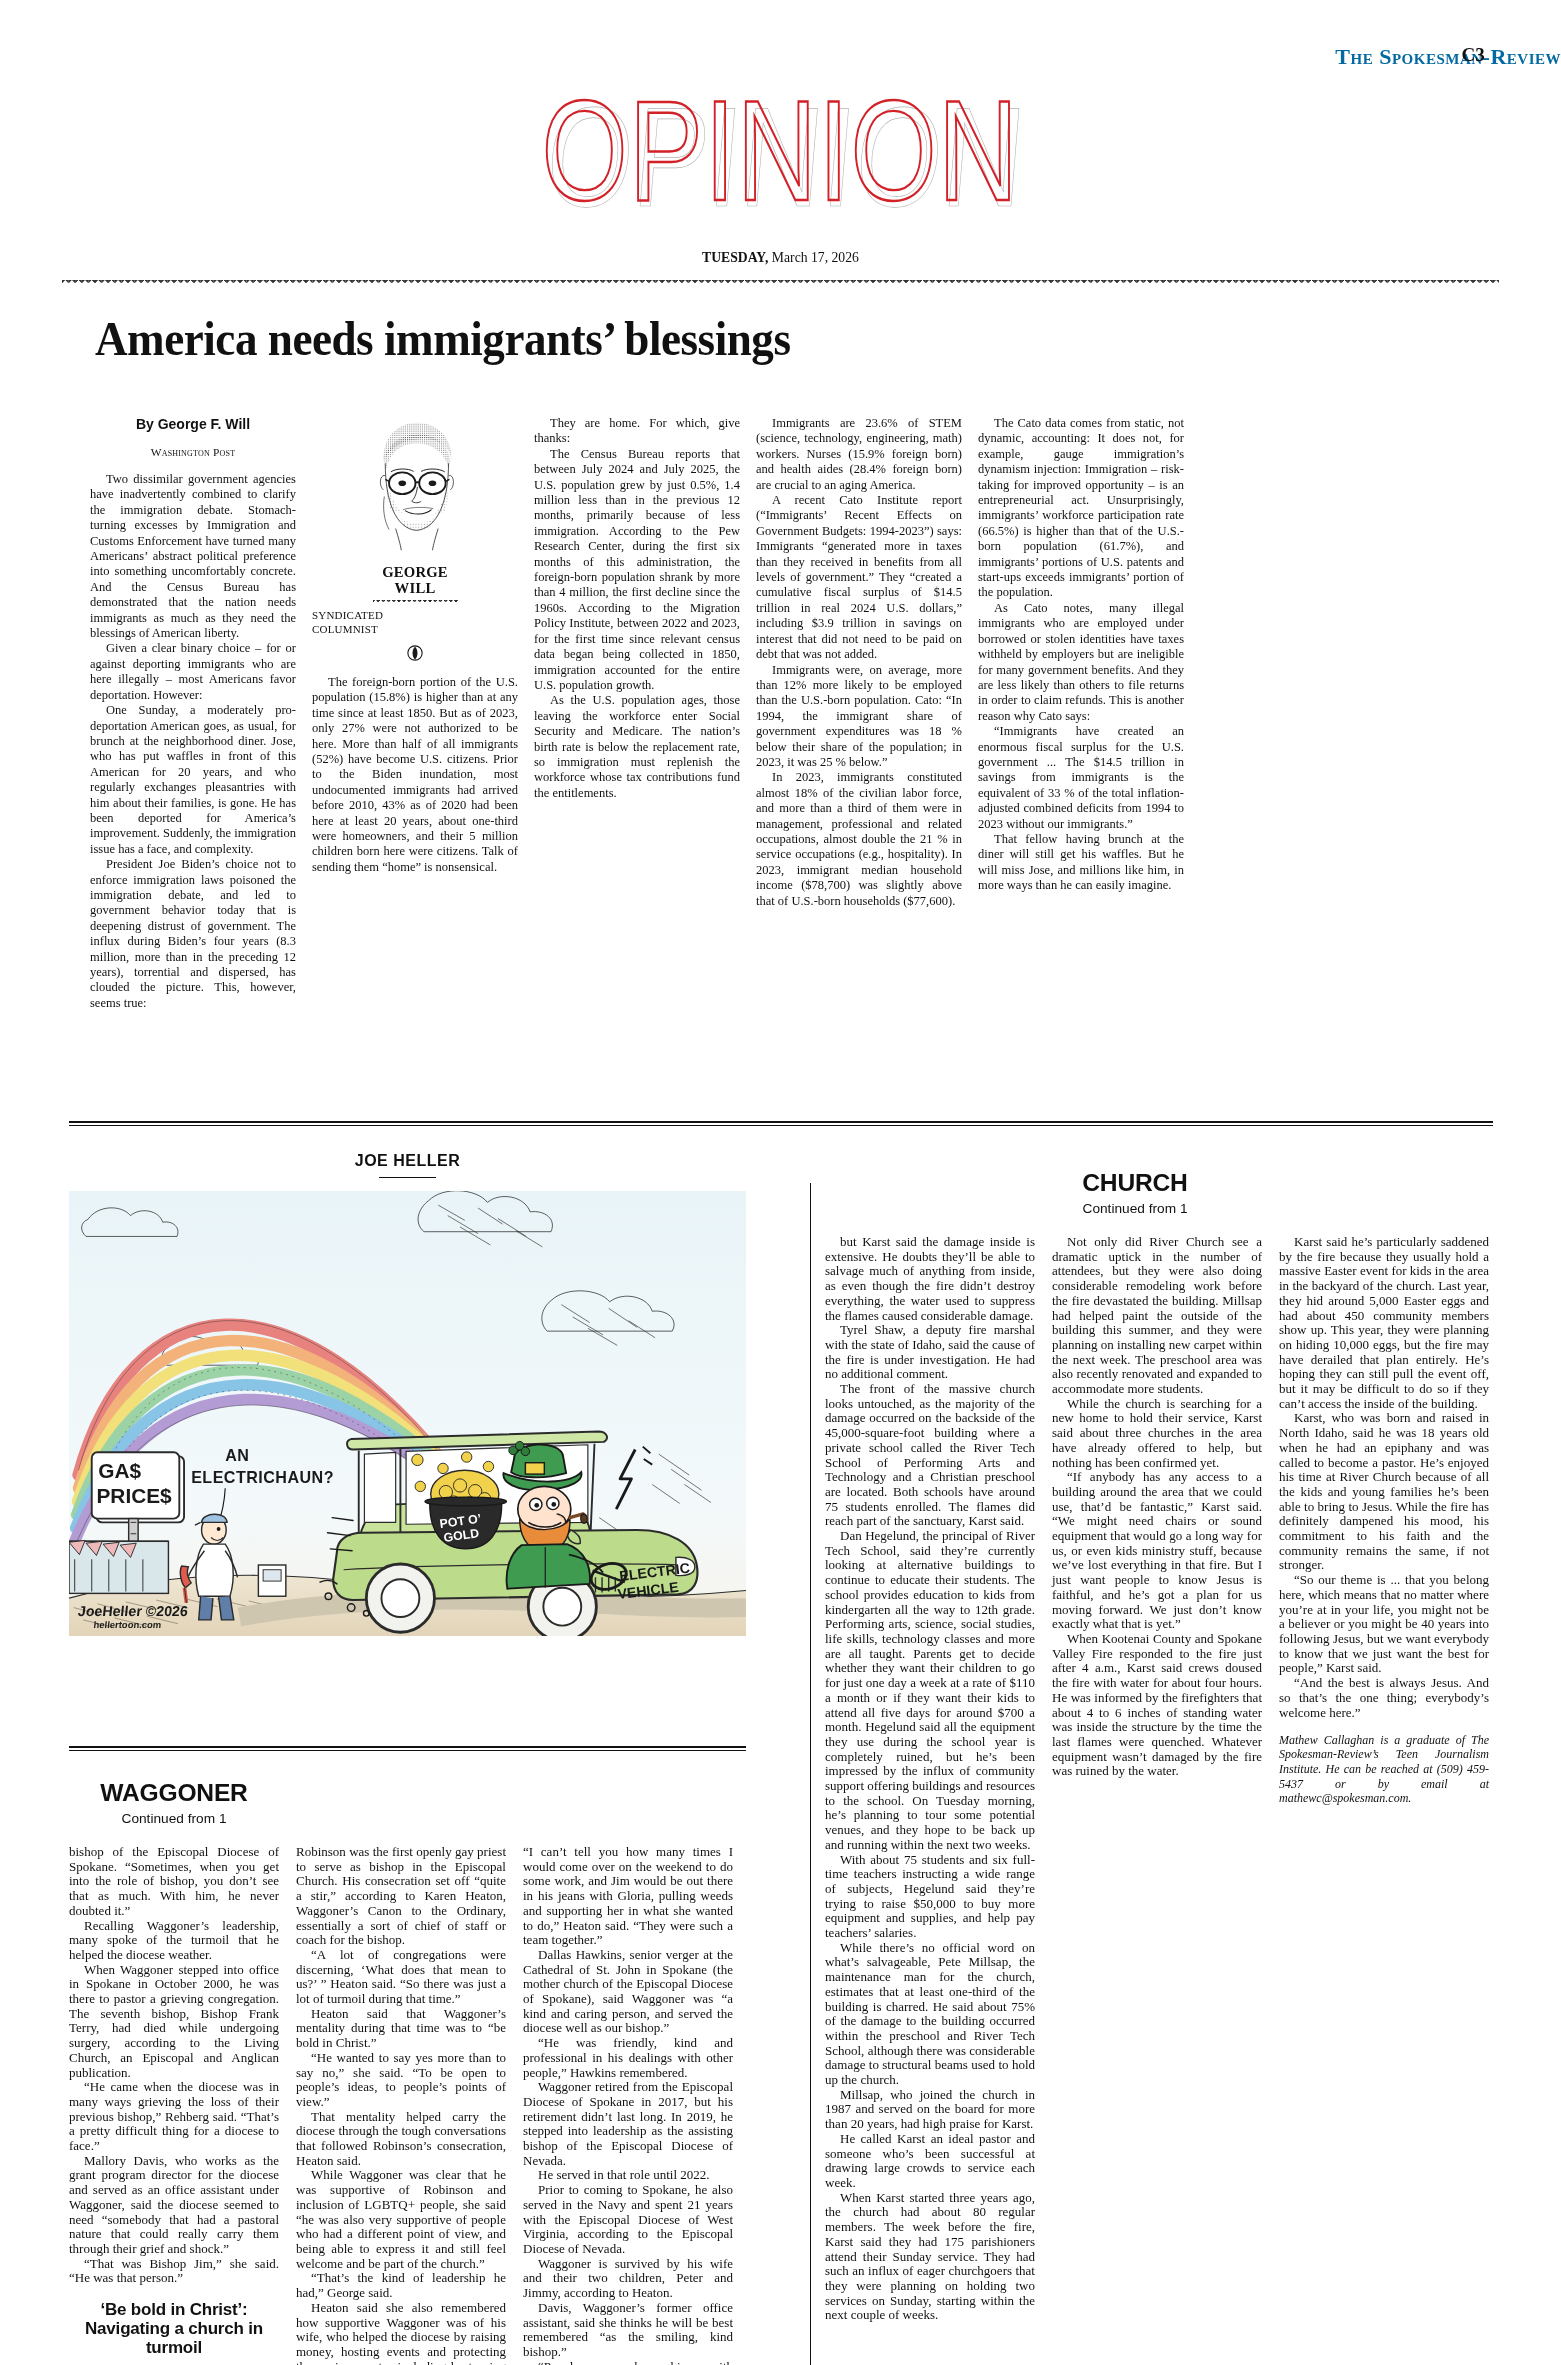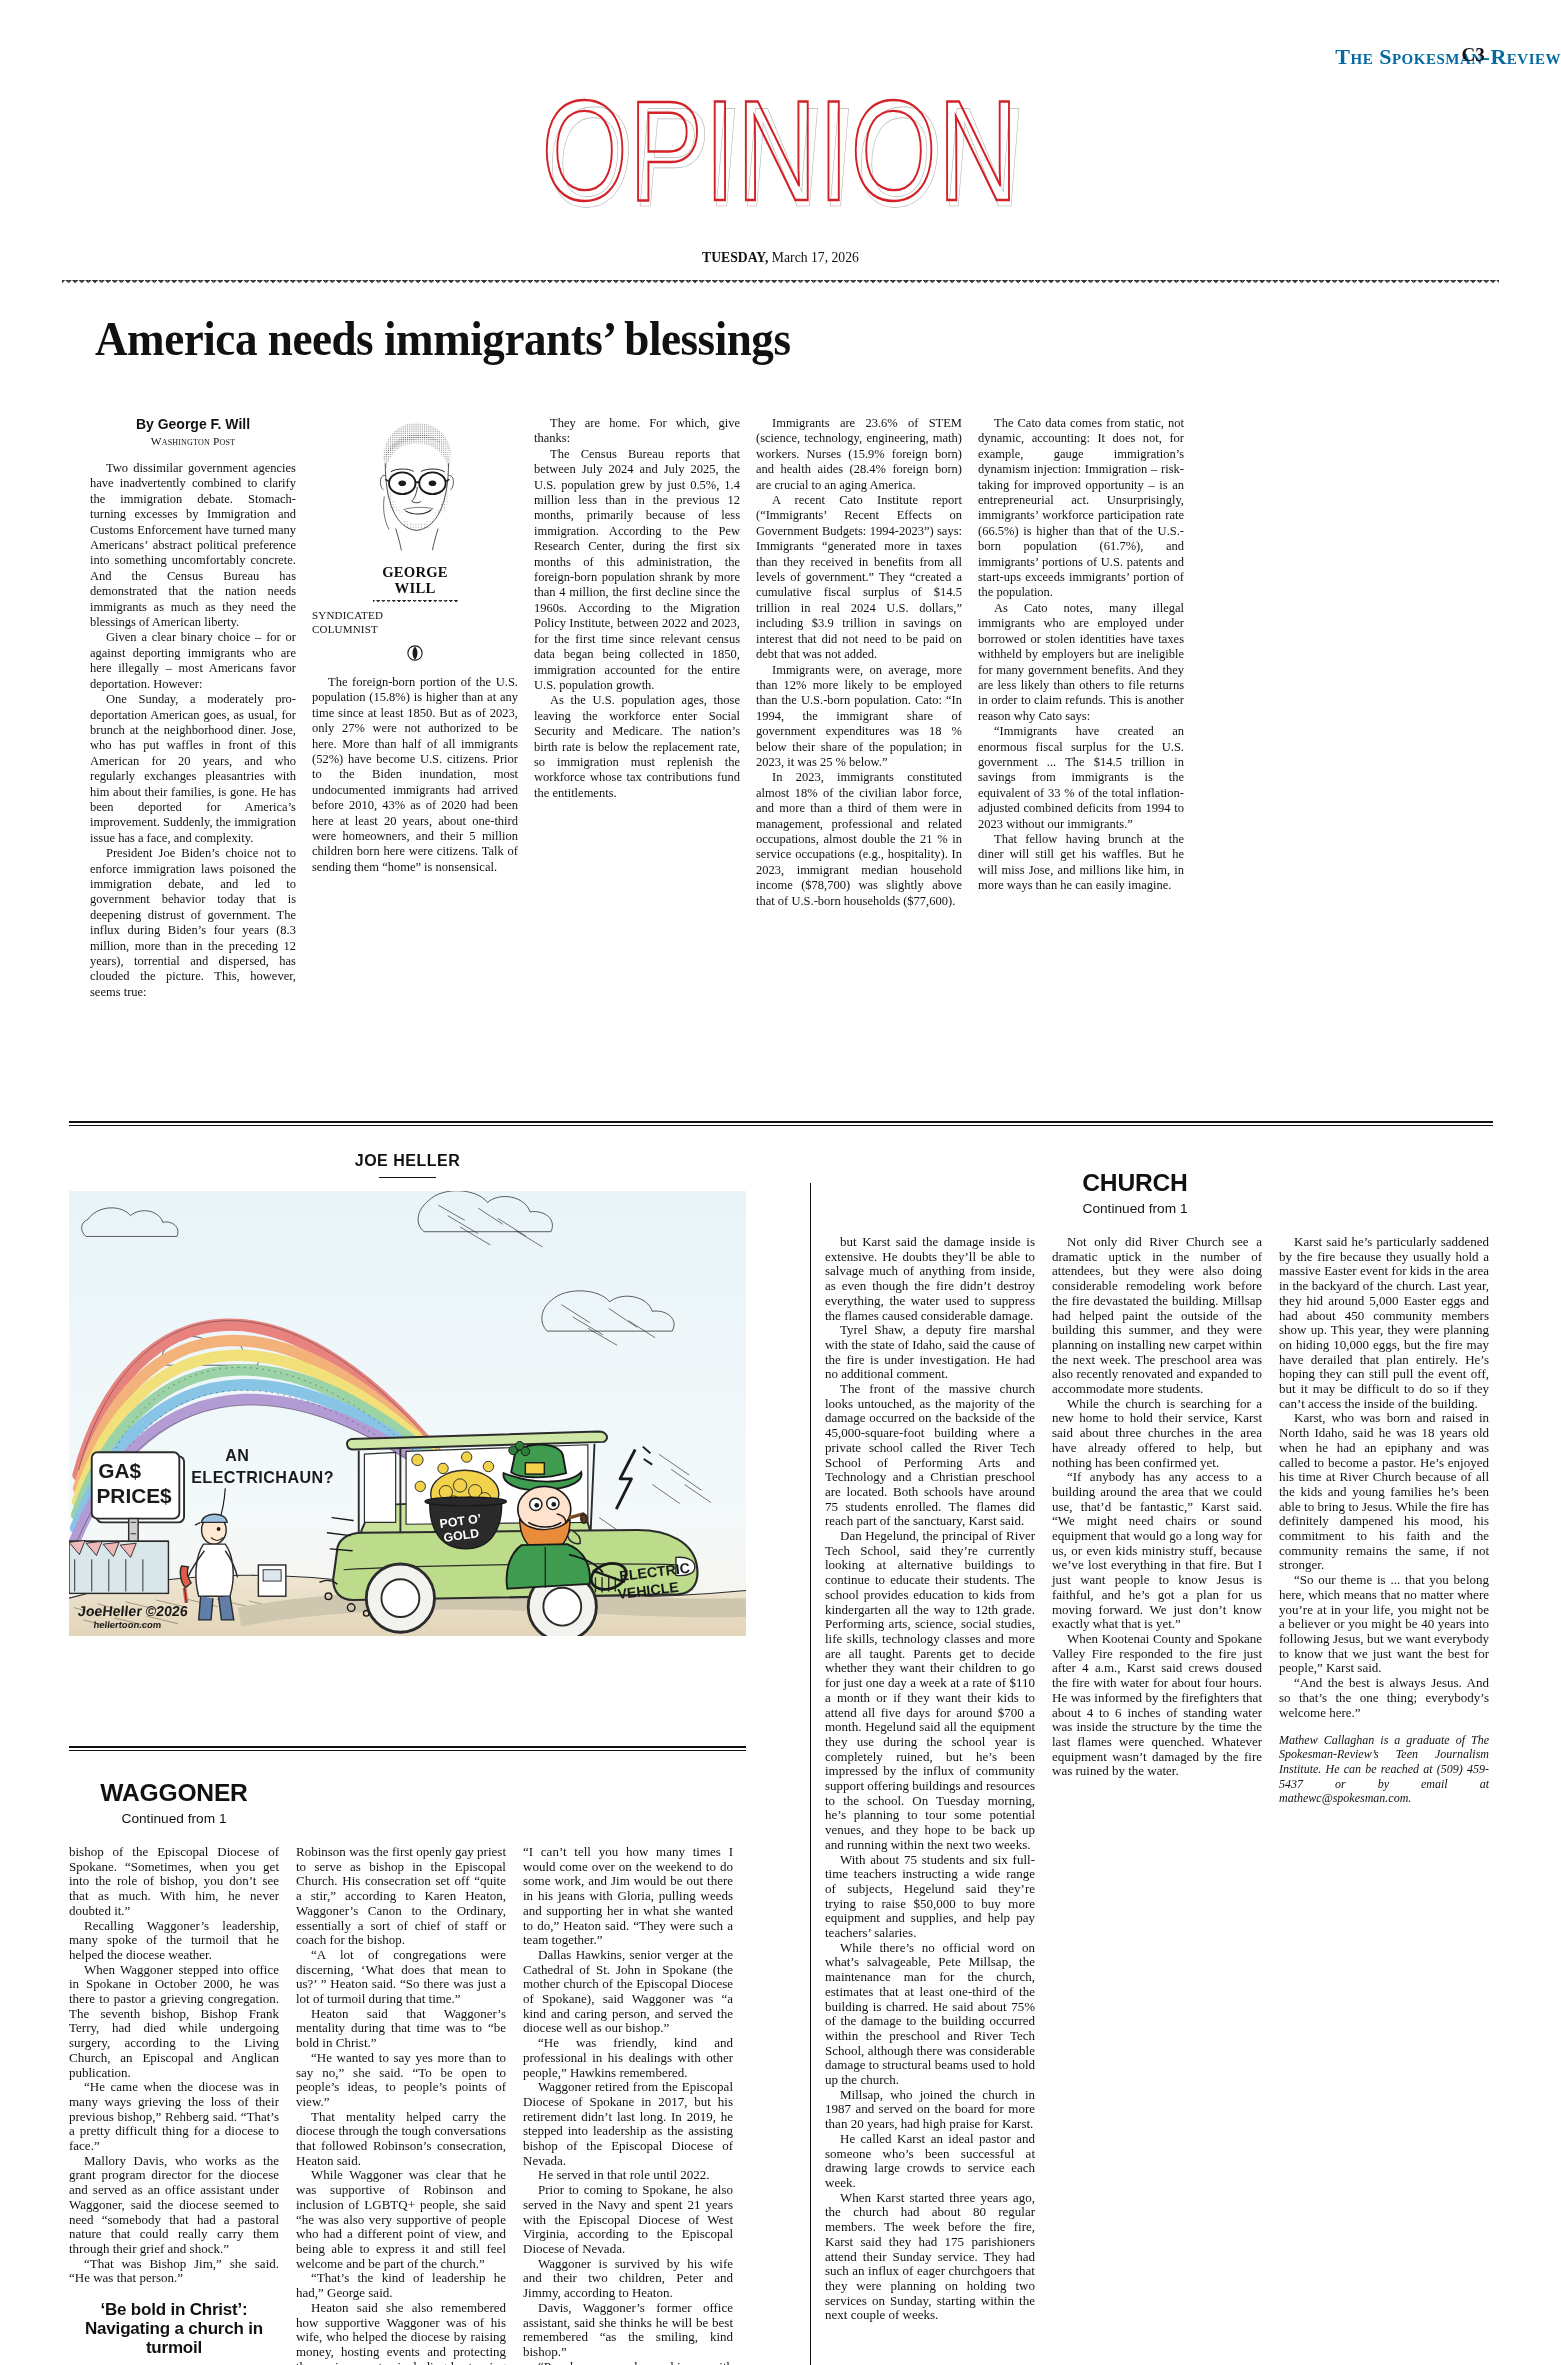--- a/index.html
+++ b/index.html
@@ -112,21 +112,21 @@
     display: flex;
     gap: 16px;
   }
   .col { width: 206px; }
 
   .byline-name {
     font-family: "Liberation Sans", sans-serif;
     font-weight: bold;
     font-size: 14px;
     text-align: center;
-    margin-bottom: 3px;
+    margin-bottom: 14px;
   }
   .byline-org {
     font-family: "Liberation Serif", serif;
     font-size: 11.4px;
     text-align: center;
     letter-spacing: 0.2px;
     font-variant: small-caps;
     margin-bottom: 14px;
   }
 

